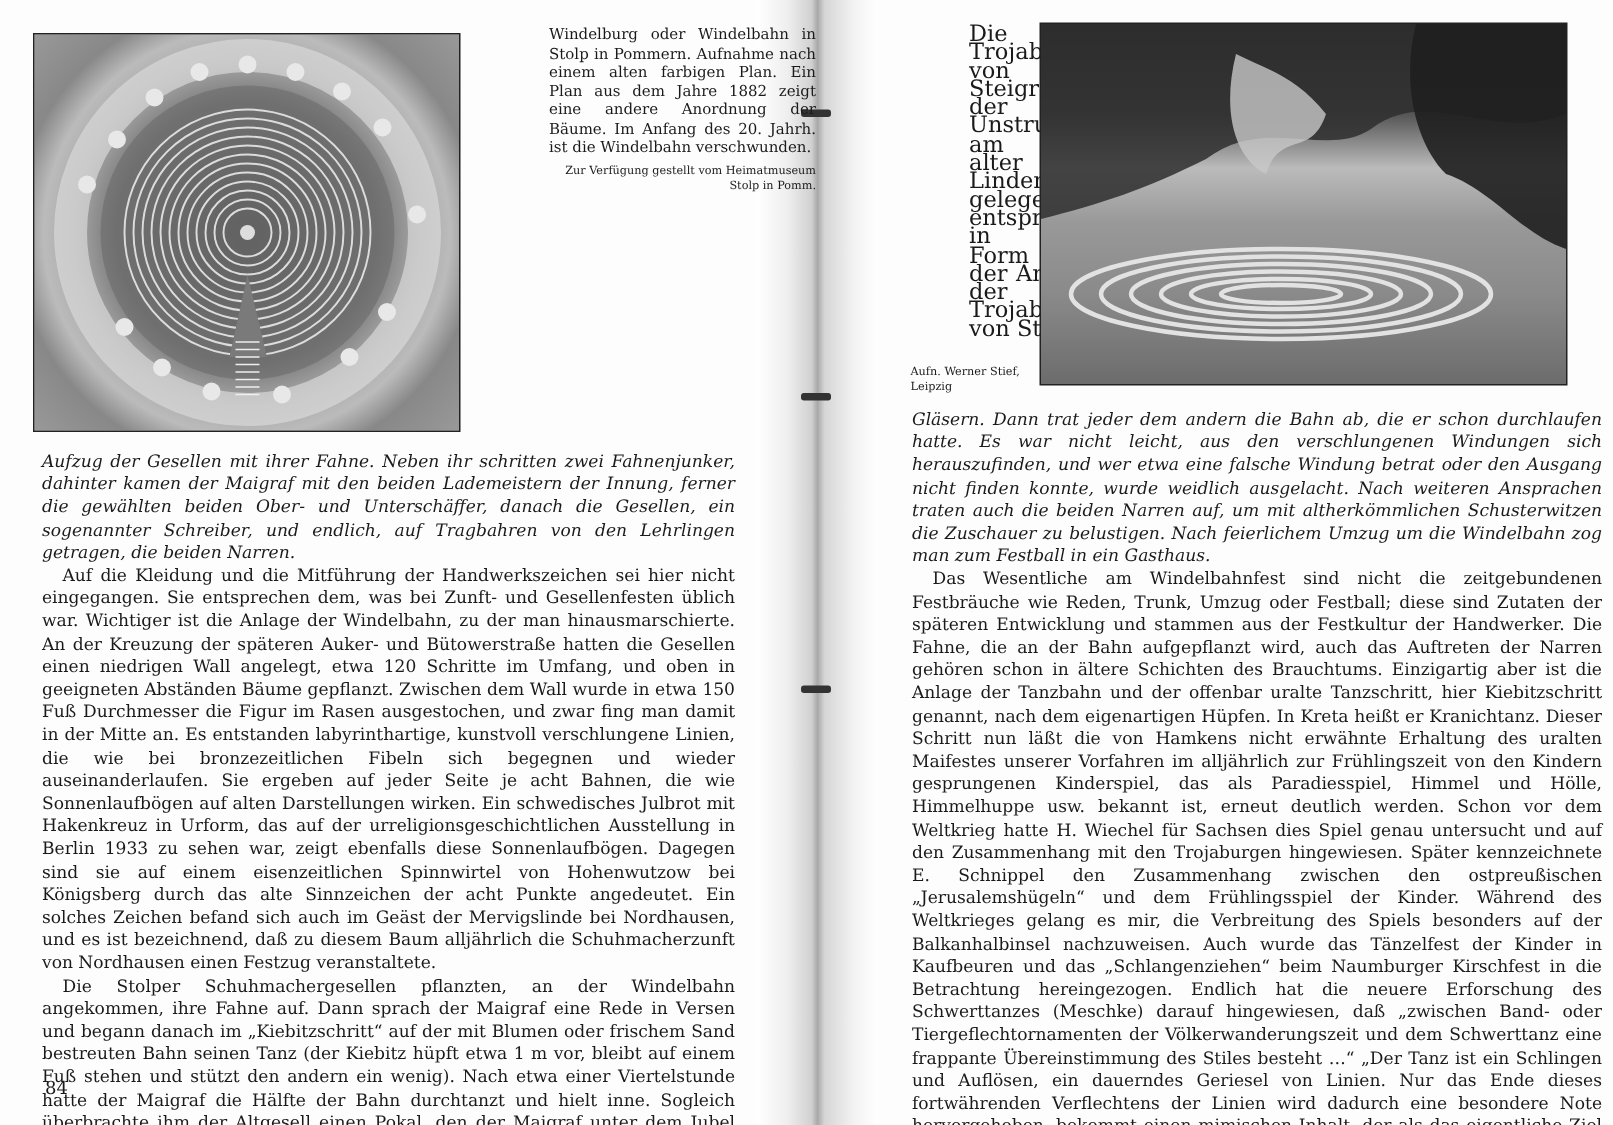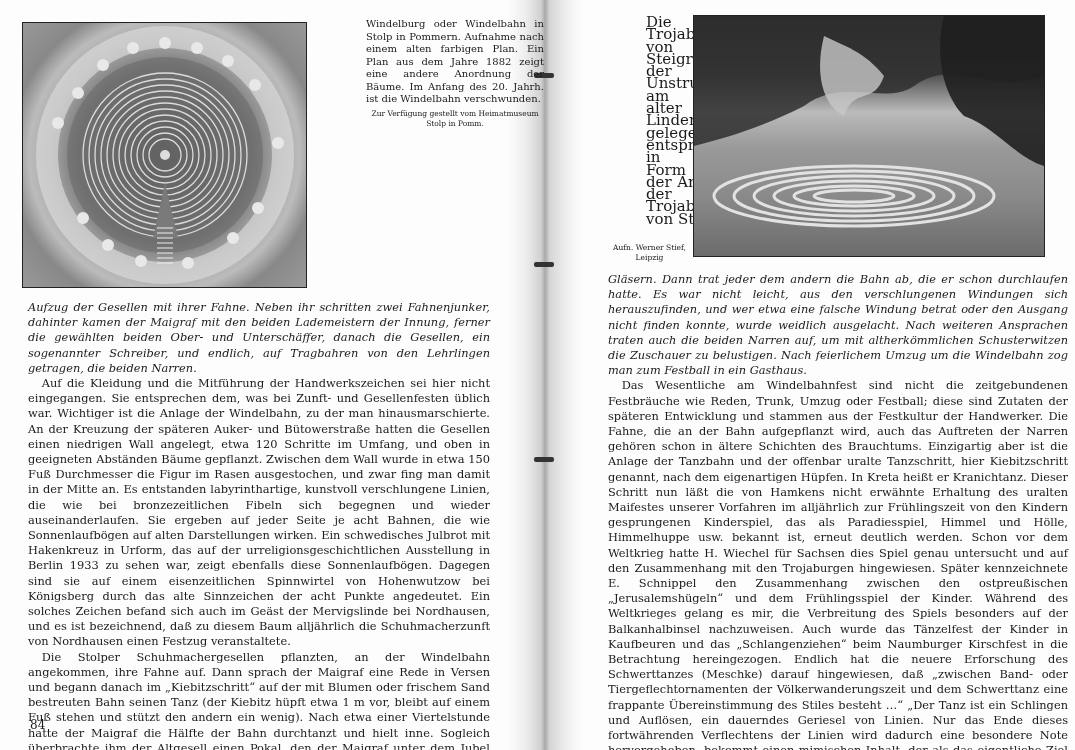--- a/index.html
+++ b/index.html
@@ -29,23 +29,23 @@
   .fig-left { left: 22px; top: 22px; width: 283px; height: 264px;
     background: radial-gradient(circle at 50% 50%, #555 0%, #777 45%, #aaa 60%, #bbb 70%, #888 80%, #999 100%); }
   .fig-right { left: 693px; top: 15px; width: 350px; height: 240px;
     background: linear-gradient(180deg, #2a2a2a 0%, #555 25%, #bbb 40%, #999 55%, #8a8a8a 75%, #6c6c6c 100%); }
   .caption {
     position: absolute; font-size: 10px; line-height: 12.5px; text-align: justify;
     font-family: "DejaVu Serif", serif;
     margin-left: 44px;
   }
   .caption-left { left: 322px; top: 18px; width: 178px; }
-  .caption-left .credit { font-size: 7.5px; line-height: 10px; text-align: center; margin-top: 3px; }
+  .caption-left .credit { font-size: 7.5px; line-height: 10px; text-align: right; margin-top: 3px; }
   .caption-right { left: 602px; top: 16px; width: 84px; font-size: 15px; line-height: 12.3px; }
-  .photo-credit { position: absolute; left: 607px; top: 243px; font-size: 7.5px; line-height: 10px; width: 85px; text-align: center; }
+  .photo-credit { position: absolute; left: 607px; top: 243px; font-size: 7.5px; line-height: 10px; width: 85px; }
   .body-text {
     position: absolute; font-size: 11.4px; line-height: 15.2px; text-align: justify;
     hyphens: manual;
   }
   .body-left { left: 28px; top: 300px; width: 462px; }
   .body-right { left: 608px; top: 272px; width: 460px; }
   .body-text p { margin: 0; text-indent: 1.2em; }
   .body-text p.cont { text-indent: 0; font-style: italic; }
   .page-num { position: absolute; font-size: 12px; top: 718px; }
   .pn-left { left: 30px; }

